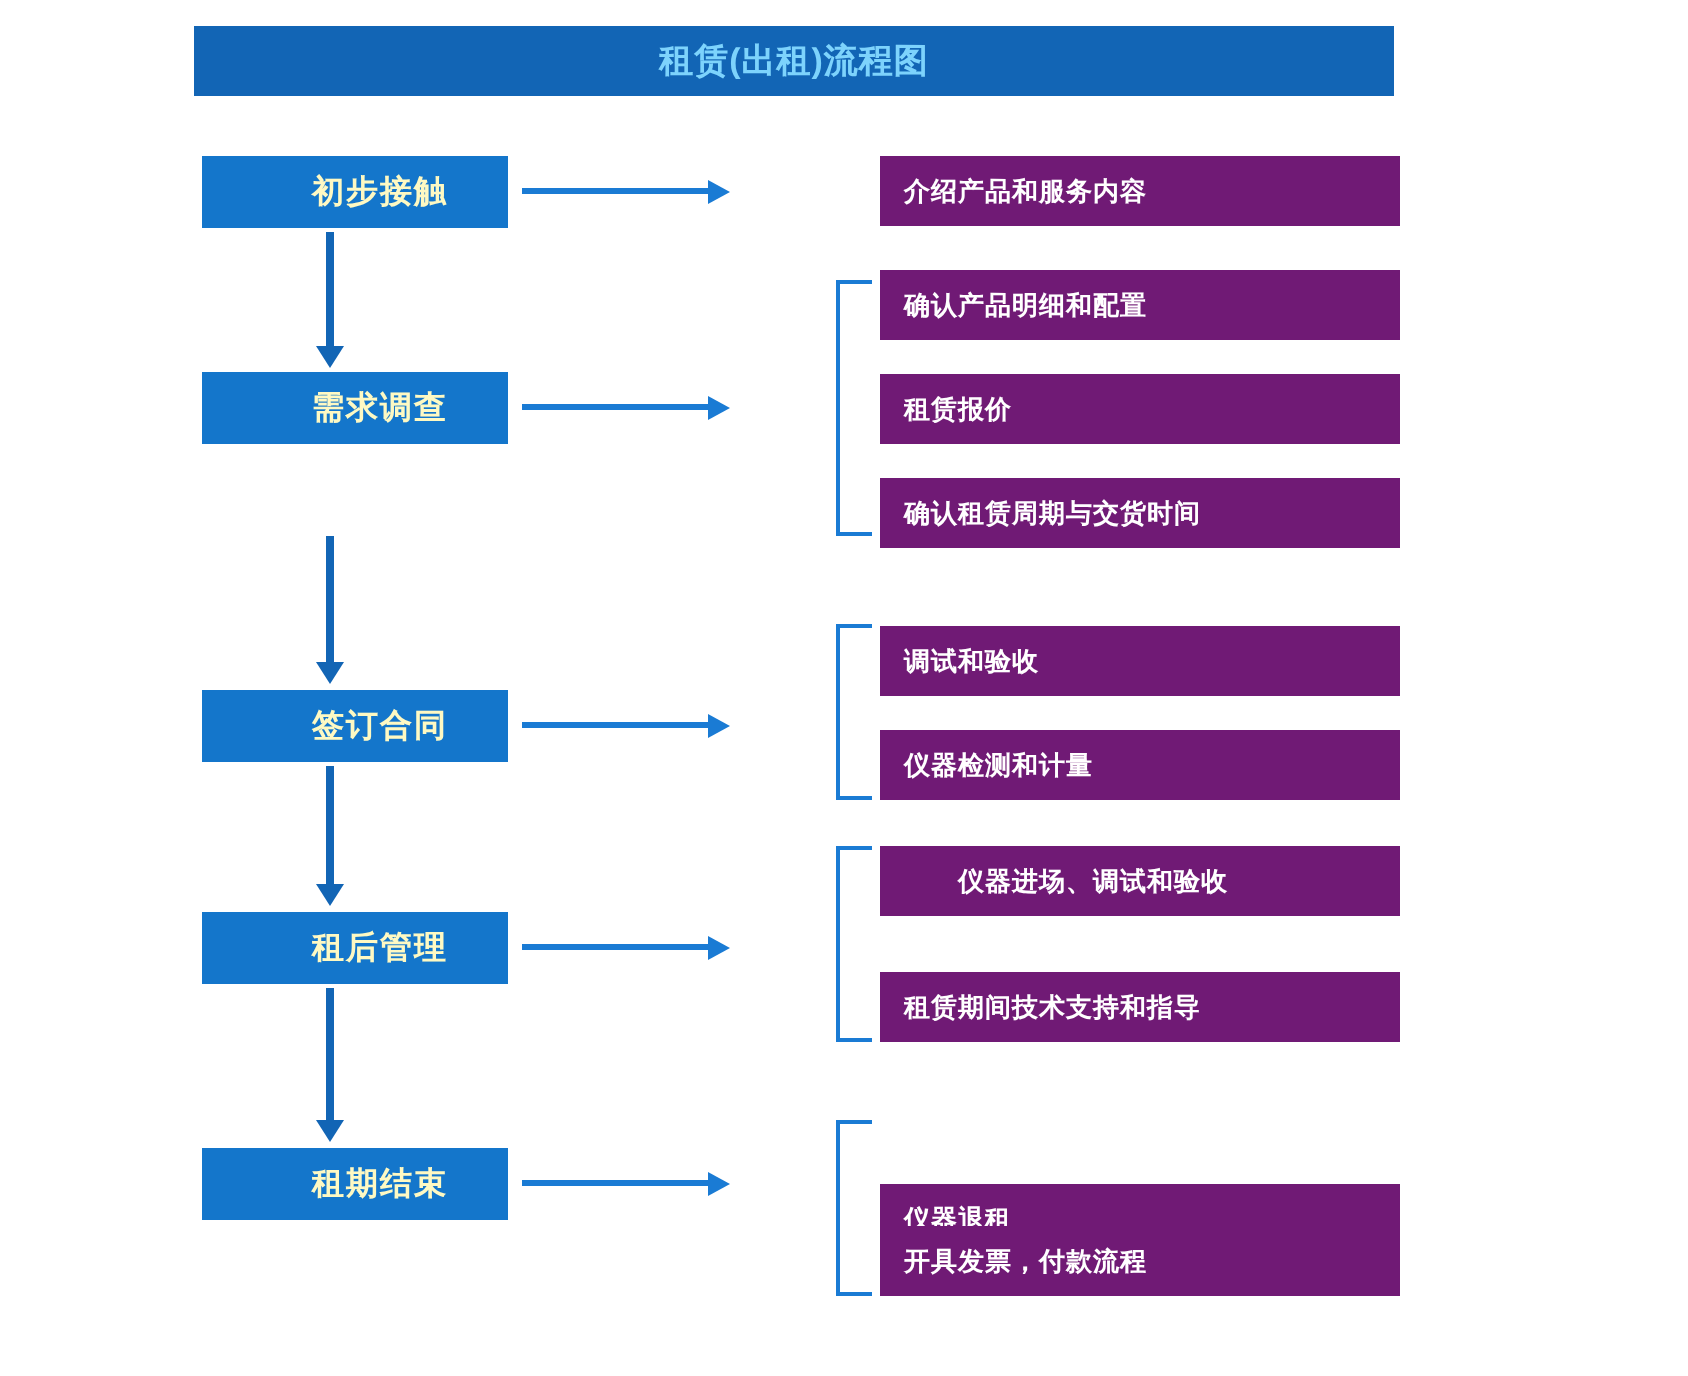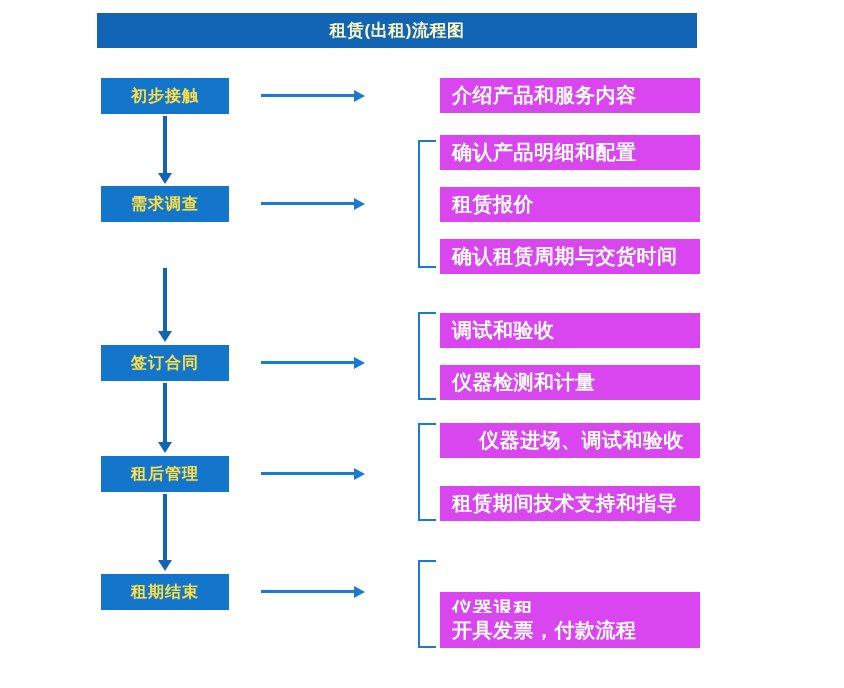--- a/index.html
+++ b/index.html
@@ -18,46 +18,47 @@
     overflow: hidden;
   }
   
   .title-bar {
     position: absolute;
     left: 97px;
     top: 13px;
     width: 600px;
     height: 35px;
     background: #1265b5;
-    color: #fef9c3;
+    color: #7dd3fc;
     font-size: 17px;
     font-weight: bold;
     display: flex;
     align-items: center;
     justify-content: center;
     letter-spacing: 0.5px;
   }
   
   .stage-box {
     position: absolute;
     background: #1476cb;
-    color: #fde047;
+    color: #fef9c3;
     font-size: 16px;
     font-weight: bold;
     display: flex;
     align-items: center;
     justify-content: center;
     letter-spacing: 1px;
+    padding-left: 25px;
   }
   
   .detail-box {
     position: absolute;
-    background: #d946ef;
+    background: #701a75;
     color: #ffffff;
-    font-size: 20px;
+    font-size: 13px;
     font-weight: bold;
     display: flex;
     align-items: center;
     padding-left: 12px;
     box-sizing: border-box;
     letter-spacing: 0.5px;
   }
   
   .v-arrow {
     position: absolute;

